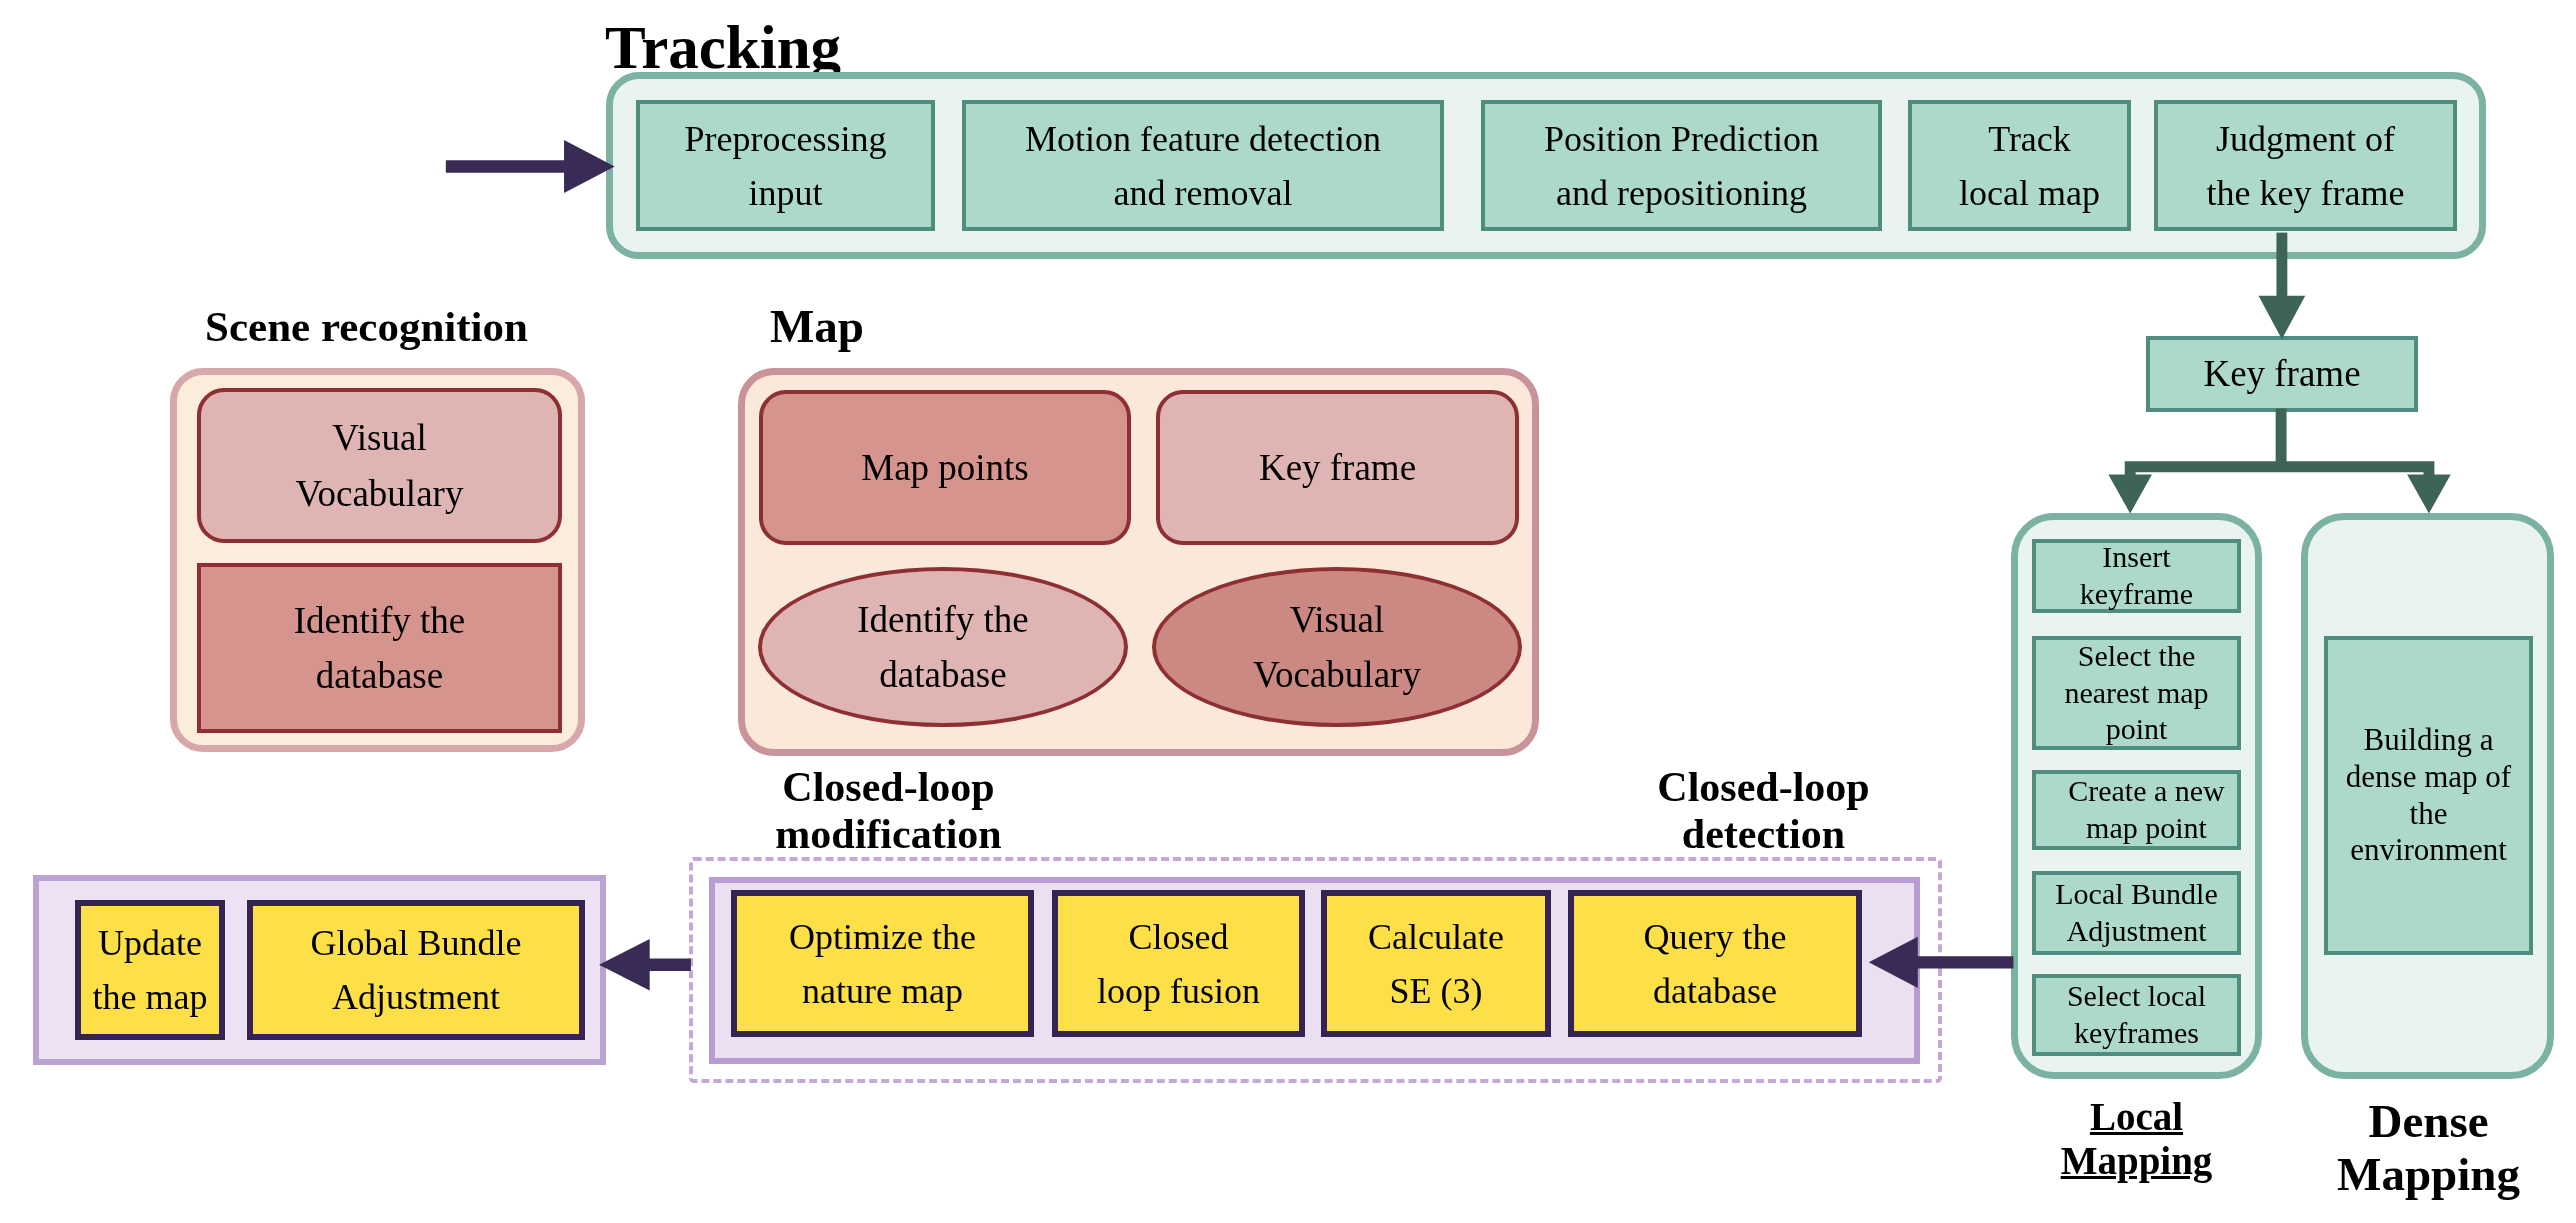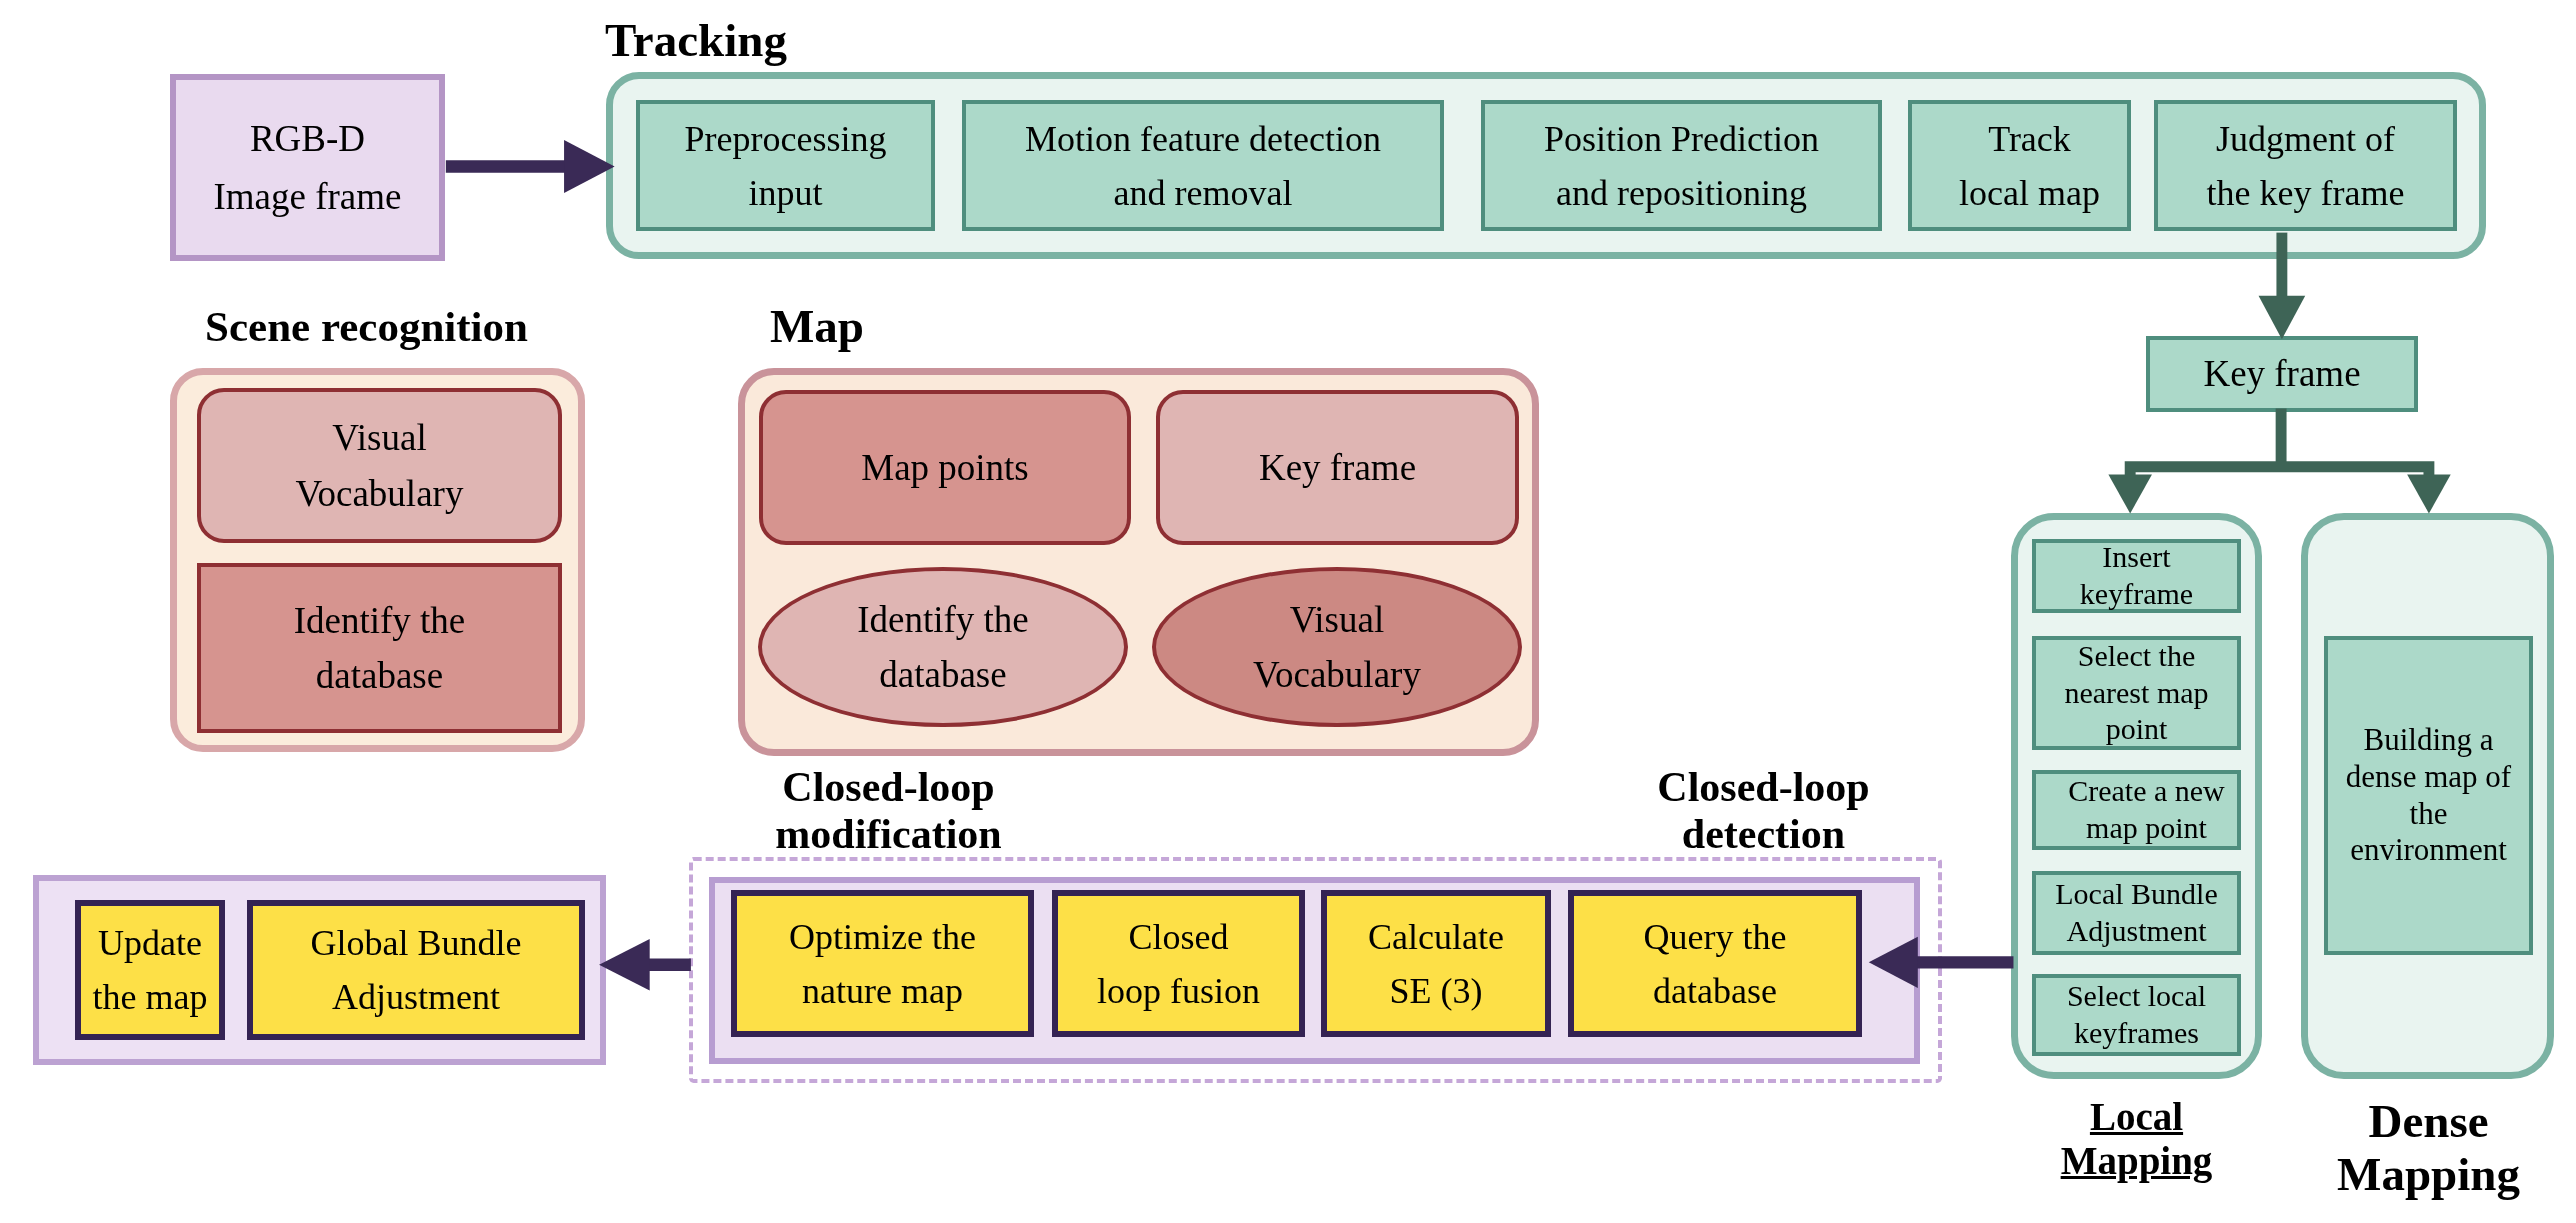--- a/index.html
+++ b/index.html
@@ -29,34 +29,32 @@
   .dashed-container{background:transparent;border:4.7px dashed #C5A7D8;border-radius:4.7px;}
   .purple-box{background:#fde047;border:6.2px solid #342353;font-size:36px;line-height:1.5;}
 
   .arrow-layer{position:absolute;left:0;top:0;width:2576px;height:1223px;pointer-events:none;}
 </style>
 </head>
 <body>
 
 <div class="stage">
 
-  <div class="title" style="left:605px;top:14px;width:311px;font-size:47px;text-align:left;">Tracking</div>
+  <div class="title" style="left:605px;top:14px;width:311px;font-size:61px;text-align:left;">Tracking</div>
   <div class="title" style="left:133px;top:303px;width:467px;font-size:43px;">Scene recognition</div>
   <div class="title" style="left:770px;top:300px;width:233px;font-size:47px;text-align:left;">Map</div>
   <div class="title" style="left:694px;top:764px;width:389px;font-size:42px;">Closed-loop
 modification</div>
   <div class="title" style="left:1569px;top:764px;width:389px;font-size:42px;">Closed-loop
 detection</div>
   <div class="title" style="left:1942px;top:1095px;width:389px;font-size:39px;text-decoration:underline;">Local
 Mapping</div>
   <div class="title" style="left:2234px;top:1095px;width:389px;font-size:47px;">Dense
 Mapping</div>
 
-  <div class="node lavender-box" style="left:170px;top:74px;width:275px;height:187px;">RGB-D
-Image frame</div>
 
   <div class="abs mint-container" style="left:606px;top:72px;width:1880px;height:187px;"></div>
   <div class="node mint-box" style="left:636px;top:100px;width:299px;height:131px;">Preprocessing
 input</div>
   <div class="node mint-box" style="left:962px;top:100px;width:482px;height:131px;">Motion feature detection
 and removal</div>
   <div class="node mint-box" style="left:1481px;top:100px;width:401px;height:131px;">Position Prediction
 and repositioning</div>
   <div class="node mint-box" style="left:1908px;top:100px;width:223px;height:131px;padding-left:20px;">Track
 local map</div>

